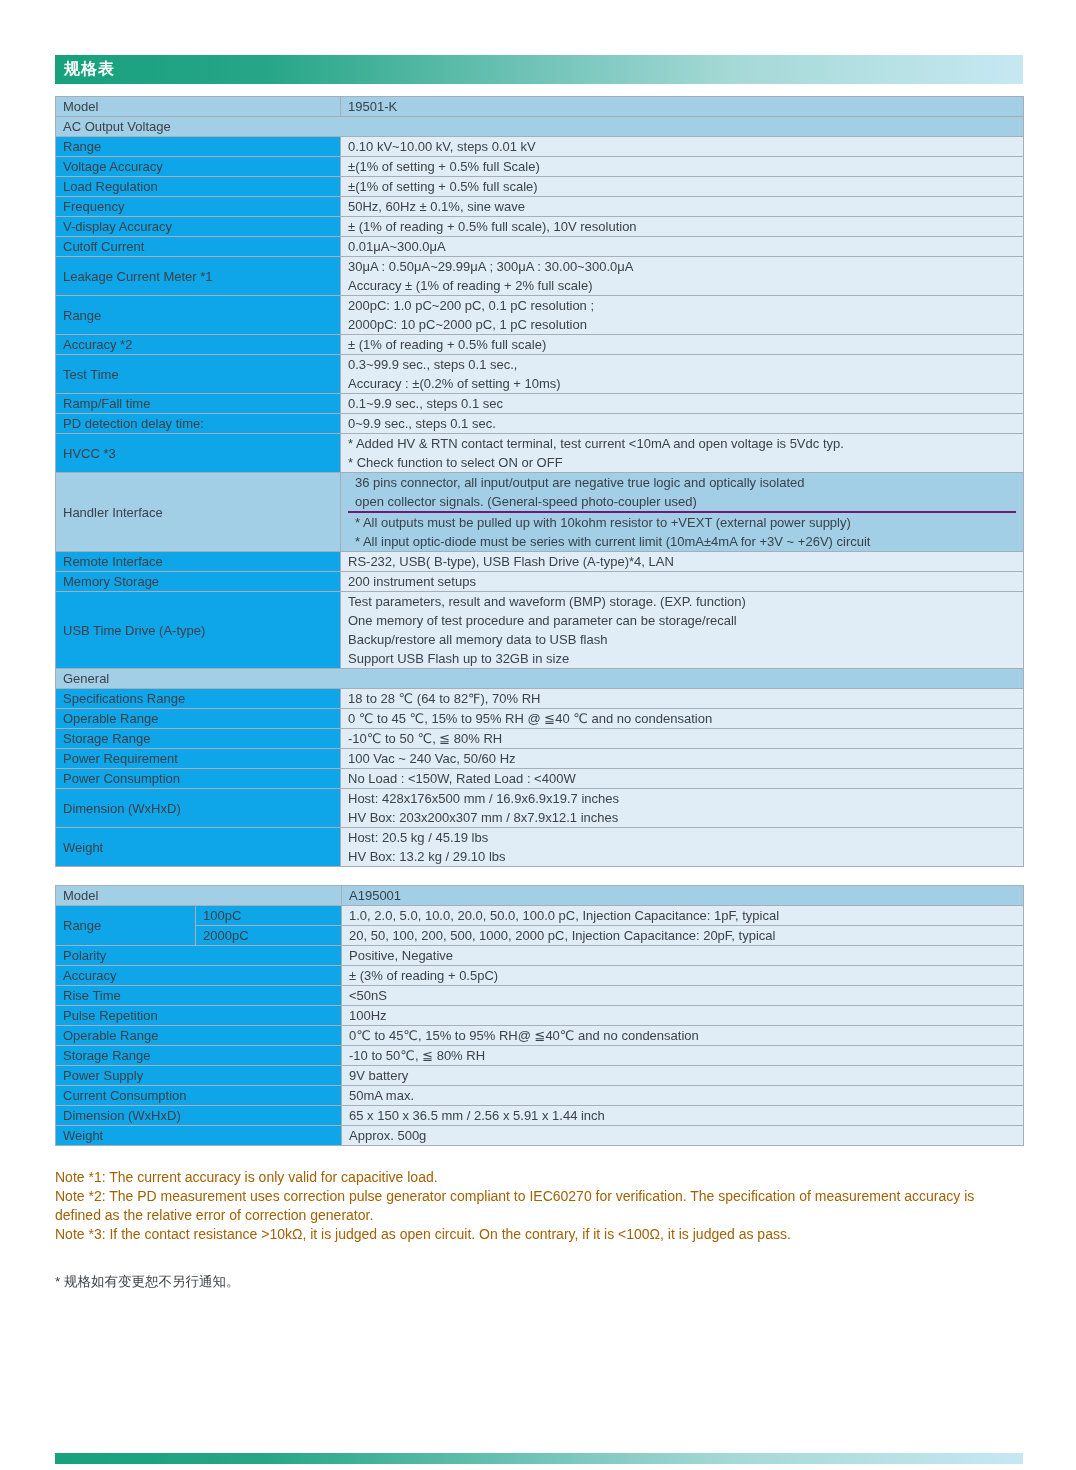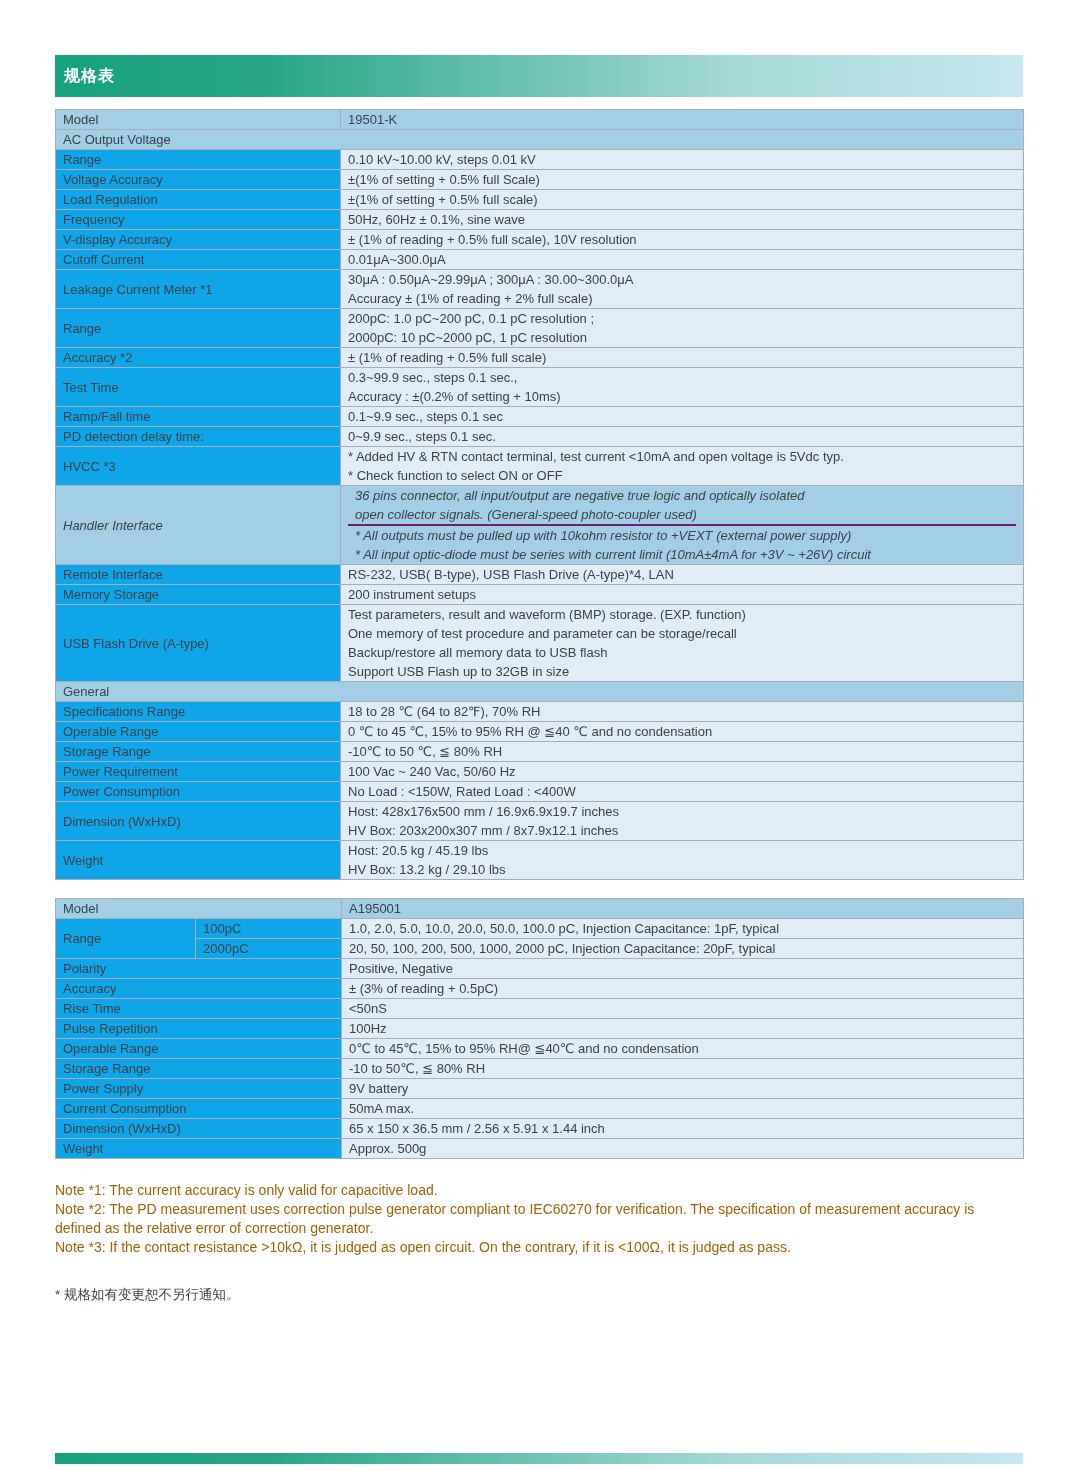--- a/index.html
+++ b/index.html
@@ -1,37 +1,37 @@
 <!DOCTYPE html>
 <html><head>
 <meta charset="utf-8">
 <style>
   * { margin:0; padding:0; box-sizing:border-box; }
   body { background:#ffffff; font-family:"Liberation Sans","DejaVu Sans",sans-serif; }
   .page { position:relative; width:1076px; height:1470px; background:#ffffff; overflow:hidden; }
   .content { position:absolute; left:55px; top:55px; width:968px; }
 
   .banner {
-    width:968px; height:42px;
+    width:968px; height:29px;
     background:linear-gradient(90deg,#17a17d 0%,#27a687 22%,#6cc2b4 48%,#a5d9d6 70%,#c6e8f2 100%);
     display:flex; align-items:center; padding-left:9px;
   }
   .banner-title { color:#ffffff; font-size:16px; font-weight:bold; letter-spacing:1px; }
 
   table.spec { border-collapse:collapse; table-layout:fixed; width:968px; margin-top:12px; }
   table.spec td {
     border:1px solid #a6aeb8;
     font-size:13px; line-height:19px; color:#3b4249;
     padding:0 7px; height:20px; vertical-align:middle;
     overflow:hidden; white-space:nowrap;
   }
   td.section { background:#a2cee6; }
   td.label   { background:#0ea5e9; }
   td.value   { background:#e0edf6; }
-  td.hl      { background:#a2cee6;font-style:italic; }
+  td.hl      { background:#a2cee6; }
   td.split   { padding:0; }
   .subcell   { padding:0 7px; }
   .subcell + .subcell { border-top:2px solid #701a75; }
   .line { line-height:19px; }
 
   .notes { margin-top:22px; width:966px; }
   .note { font-size:14px; line-height:19px; color:#a16207; white-space:normal; }
   .footer-note { margin-top:29px; font-size:13.5px; color:#3b4249; }
 
   .footer-bar {
@@ -202,21 +202,21 @@
           <tr>
             <td class="label" colspan="1">
               <div class="line">Memory Storage</div>
             </td>
             <td class="value">
               <div class="line">200 instrument setups</div>
             </td>
           </tr>
           <tr>
             <td class="label" colspan="1">
-              <div class="line">USB Flash Drive (A-type)</div>
+              <div class="line">USB Time Drive (A-type)</div>
             </td>
             <td class="value">
               <div class="line">Test parameters, result and waveform (BMP) storage. (EXP. function)</div>
               <div class="line">One memory of test procedure and parameter can be storage/recall</div>
               <div class="line">Backup/restore all memory data to USB flash</div>
               <div class="line">Support USB Flash up to 32GB in size</div>
             </td>
           </tr>
           <tr>
             <td class="section" colspan="2">

